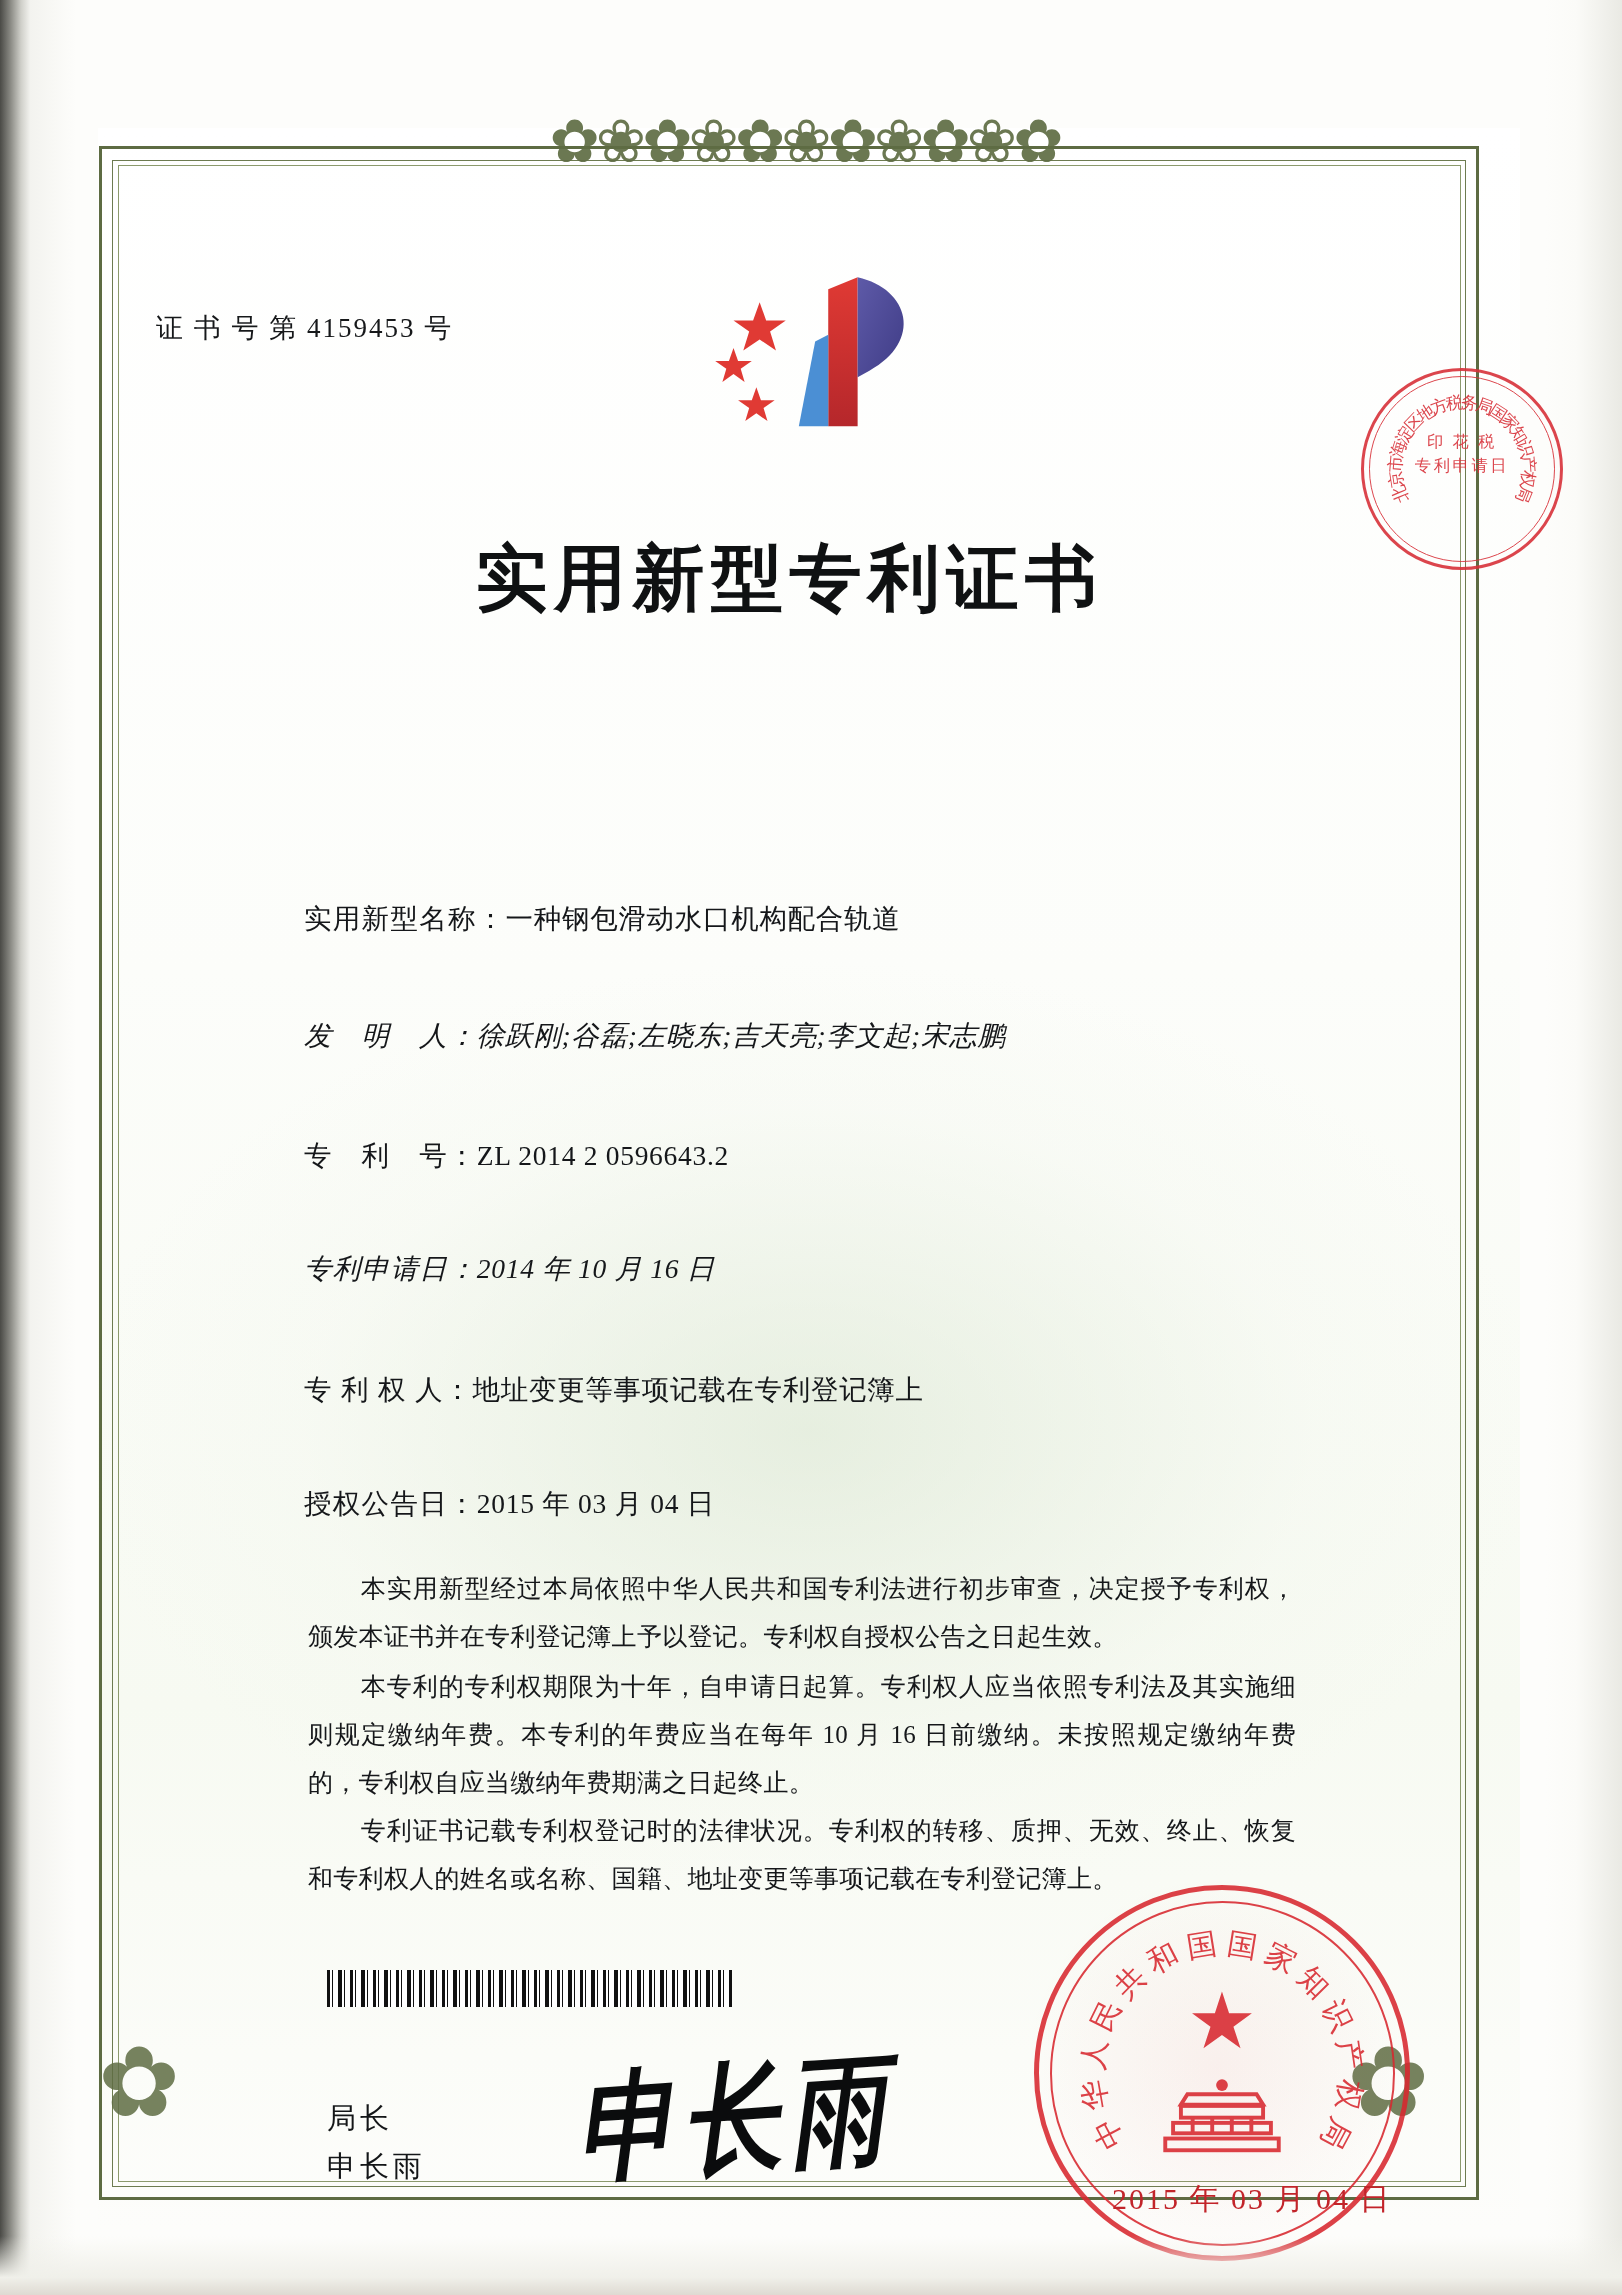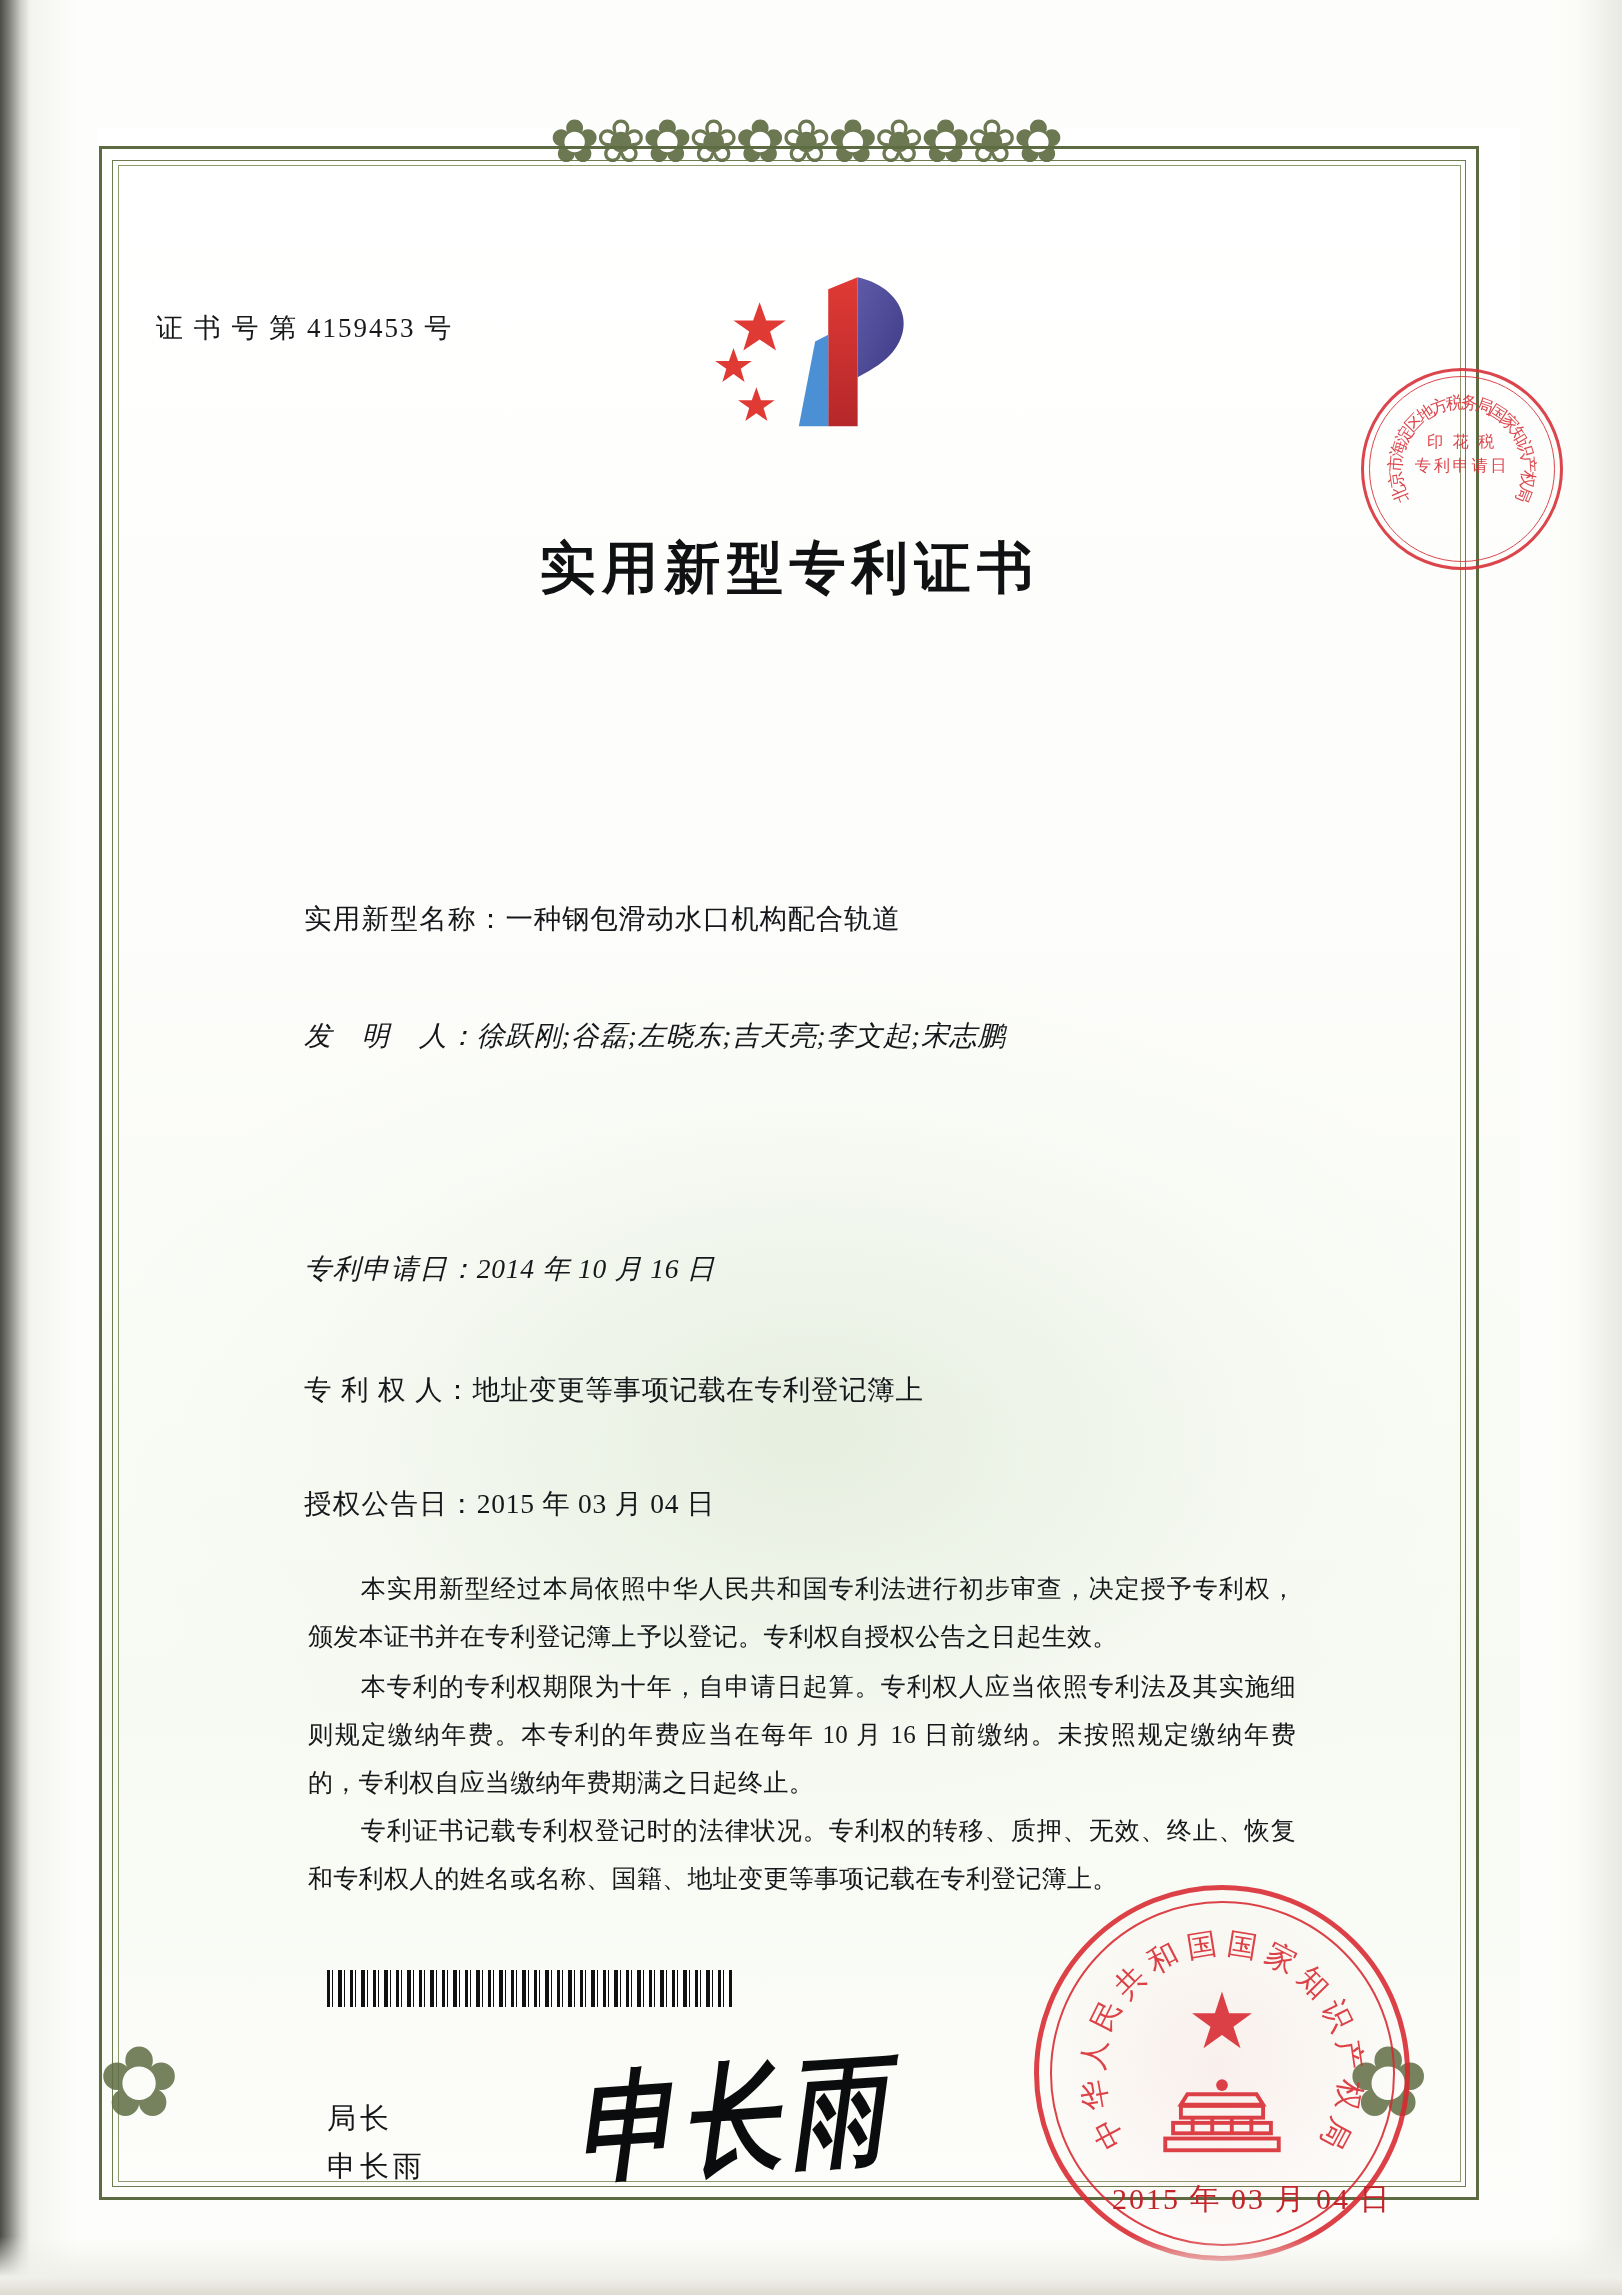--- a/index.html
+++ b/index.html
@@ -146,21 +146,21 @@
     width: 275px;
     height: 196px;
   }
 
   .title {
     position: absolute;
     left: 0;
     top: 366px;
     width: 1343px;
     text-align: center;
-    font-size: 56px;
+    font-size: 72px;
     font-weight: bold;
     letter-spacing: 6.5px;
     color: #0f1112;
     font-family: Liberation Mono, monospace;
   }
 
   .field {
     position: absolute;
     font-size: 27.5px;
     color: #15171a;
@@ -404,20 +404,23 @@
         </div>
     </div>
 
     <div class="title">实用新型专利证书</div>
 
     <div class="field f1">
       <span class="lbl">实用新型名称：</span><span>一种钢包滑动水口机构配合轨道</span>
     </div>
     <div class="field f2">
       <span class="lbl">发　明　人：</span><span>徐跃刚;谷磊;左晓东;吉天亮;李文起;宋志鹏</span>
+    </div>
+    <div class="field f3">
+      <span class="lbl">专　利　号：</span><span>ZL 2014 2 0596643.2</span>
     </div>
     <div class="field f4">
       <span class="lbl">专利申请日：</span><span>2014 年 10 月 16 日</span>
     </div>
     <div class="field f5">
       <span class="lbl">专 利 权 人：</span><span>地址变更等事项记载在专利登记簿上</span>
     </div>
     <div class="field f6">
       <span class="lbl">授权公告日：</span><span>2015 年 03 月 04 日</span>
     </div>

